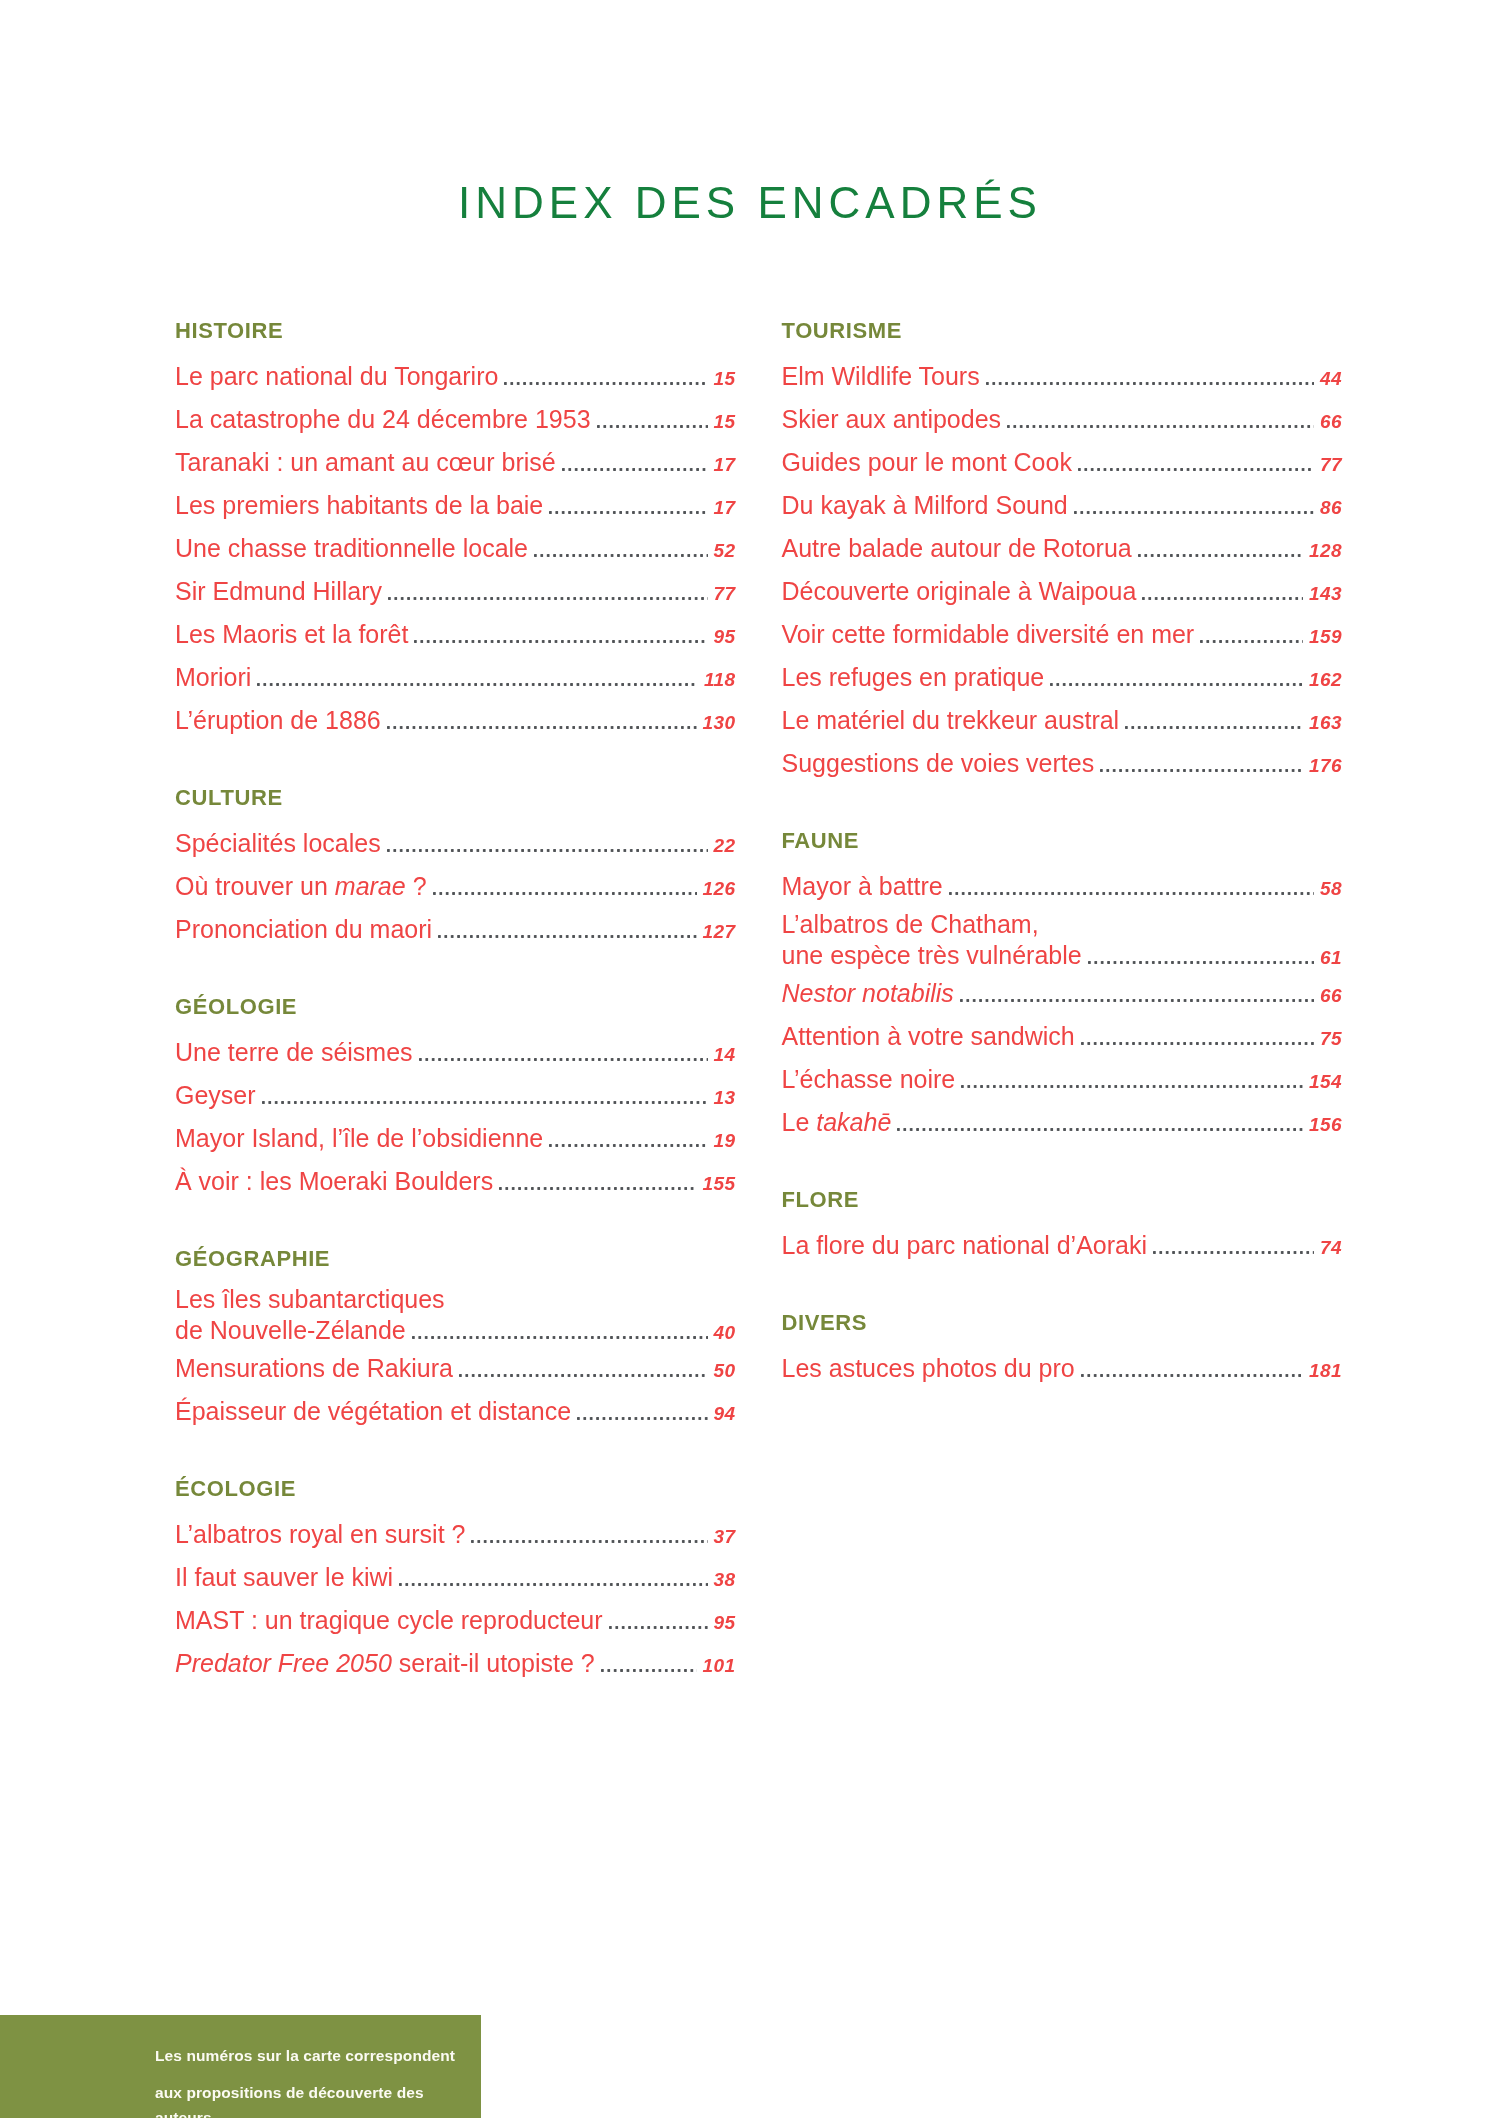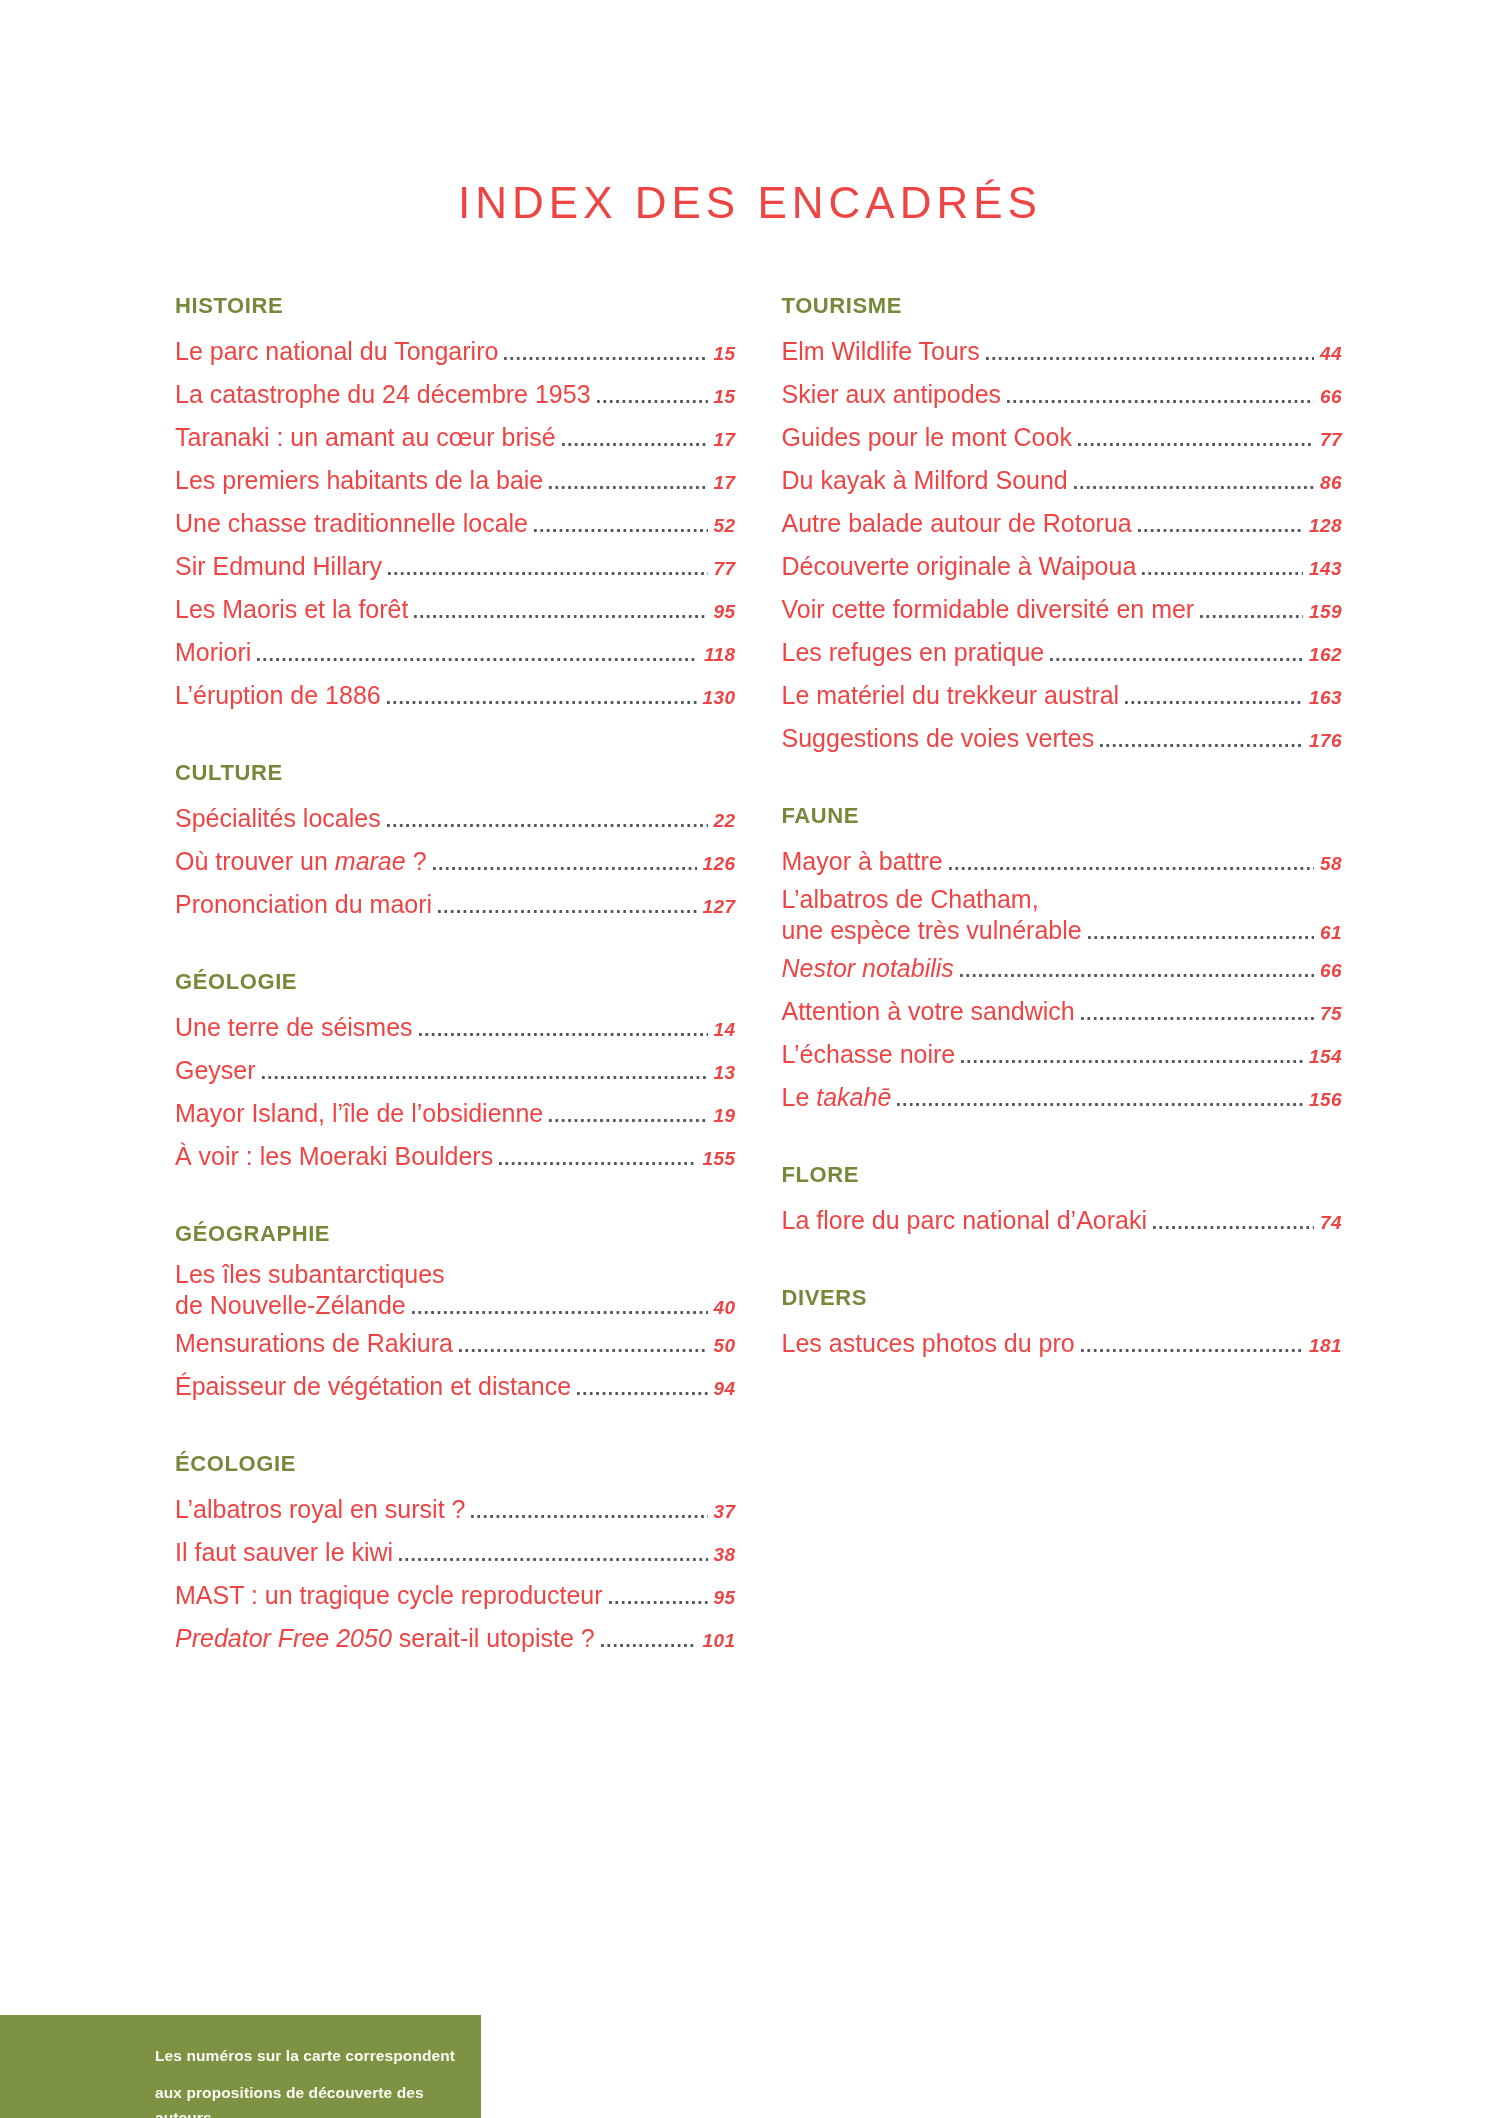--- a/index.html
+++ b/index.html
@@ -7,24 +7,24 @@
     width:1500px; height:2118px; position:relative;
     background:#ffffff; color:#2e3235;
     font-family:"Liberation Sans", sans-serif;
     overflow:hidden;
   }
   .page { position:relative; width:1500px; height:2118px; }
 
   .page-title {
     margin:176px 0 0; text-align:center;
     font-size:44px; font-weight:400; letter-spacing:5px;
-    color:#ef4444; line-height:54px;
-  }
-
-  .columns { display:flex; margin:63px 158px 0 175px; gap:46px; }
+    color:#15803d; line-height:54px;
+  }
+
+  .columns { display:flex; margin:88px 158px 0 175px; gap:46px; }
   .col { flex:1 1 0; min-width:0; }
 
   .section { margin-bottom:42px; }
   .section h2 {
     margin:0 0 12px; font-size:22px; line-height:26px;
     font-weight:700; letter-spacing:0.6px; color:var(--accent,#76883a);
   }
 
   .entry-row { display:flex; align-items:baseline; line-height:40px; font-size:25px; color:#ef4444; }
   .entry-row.tight { line-height:31px; }

